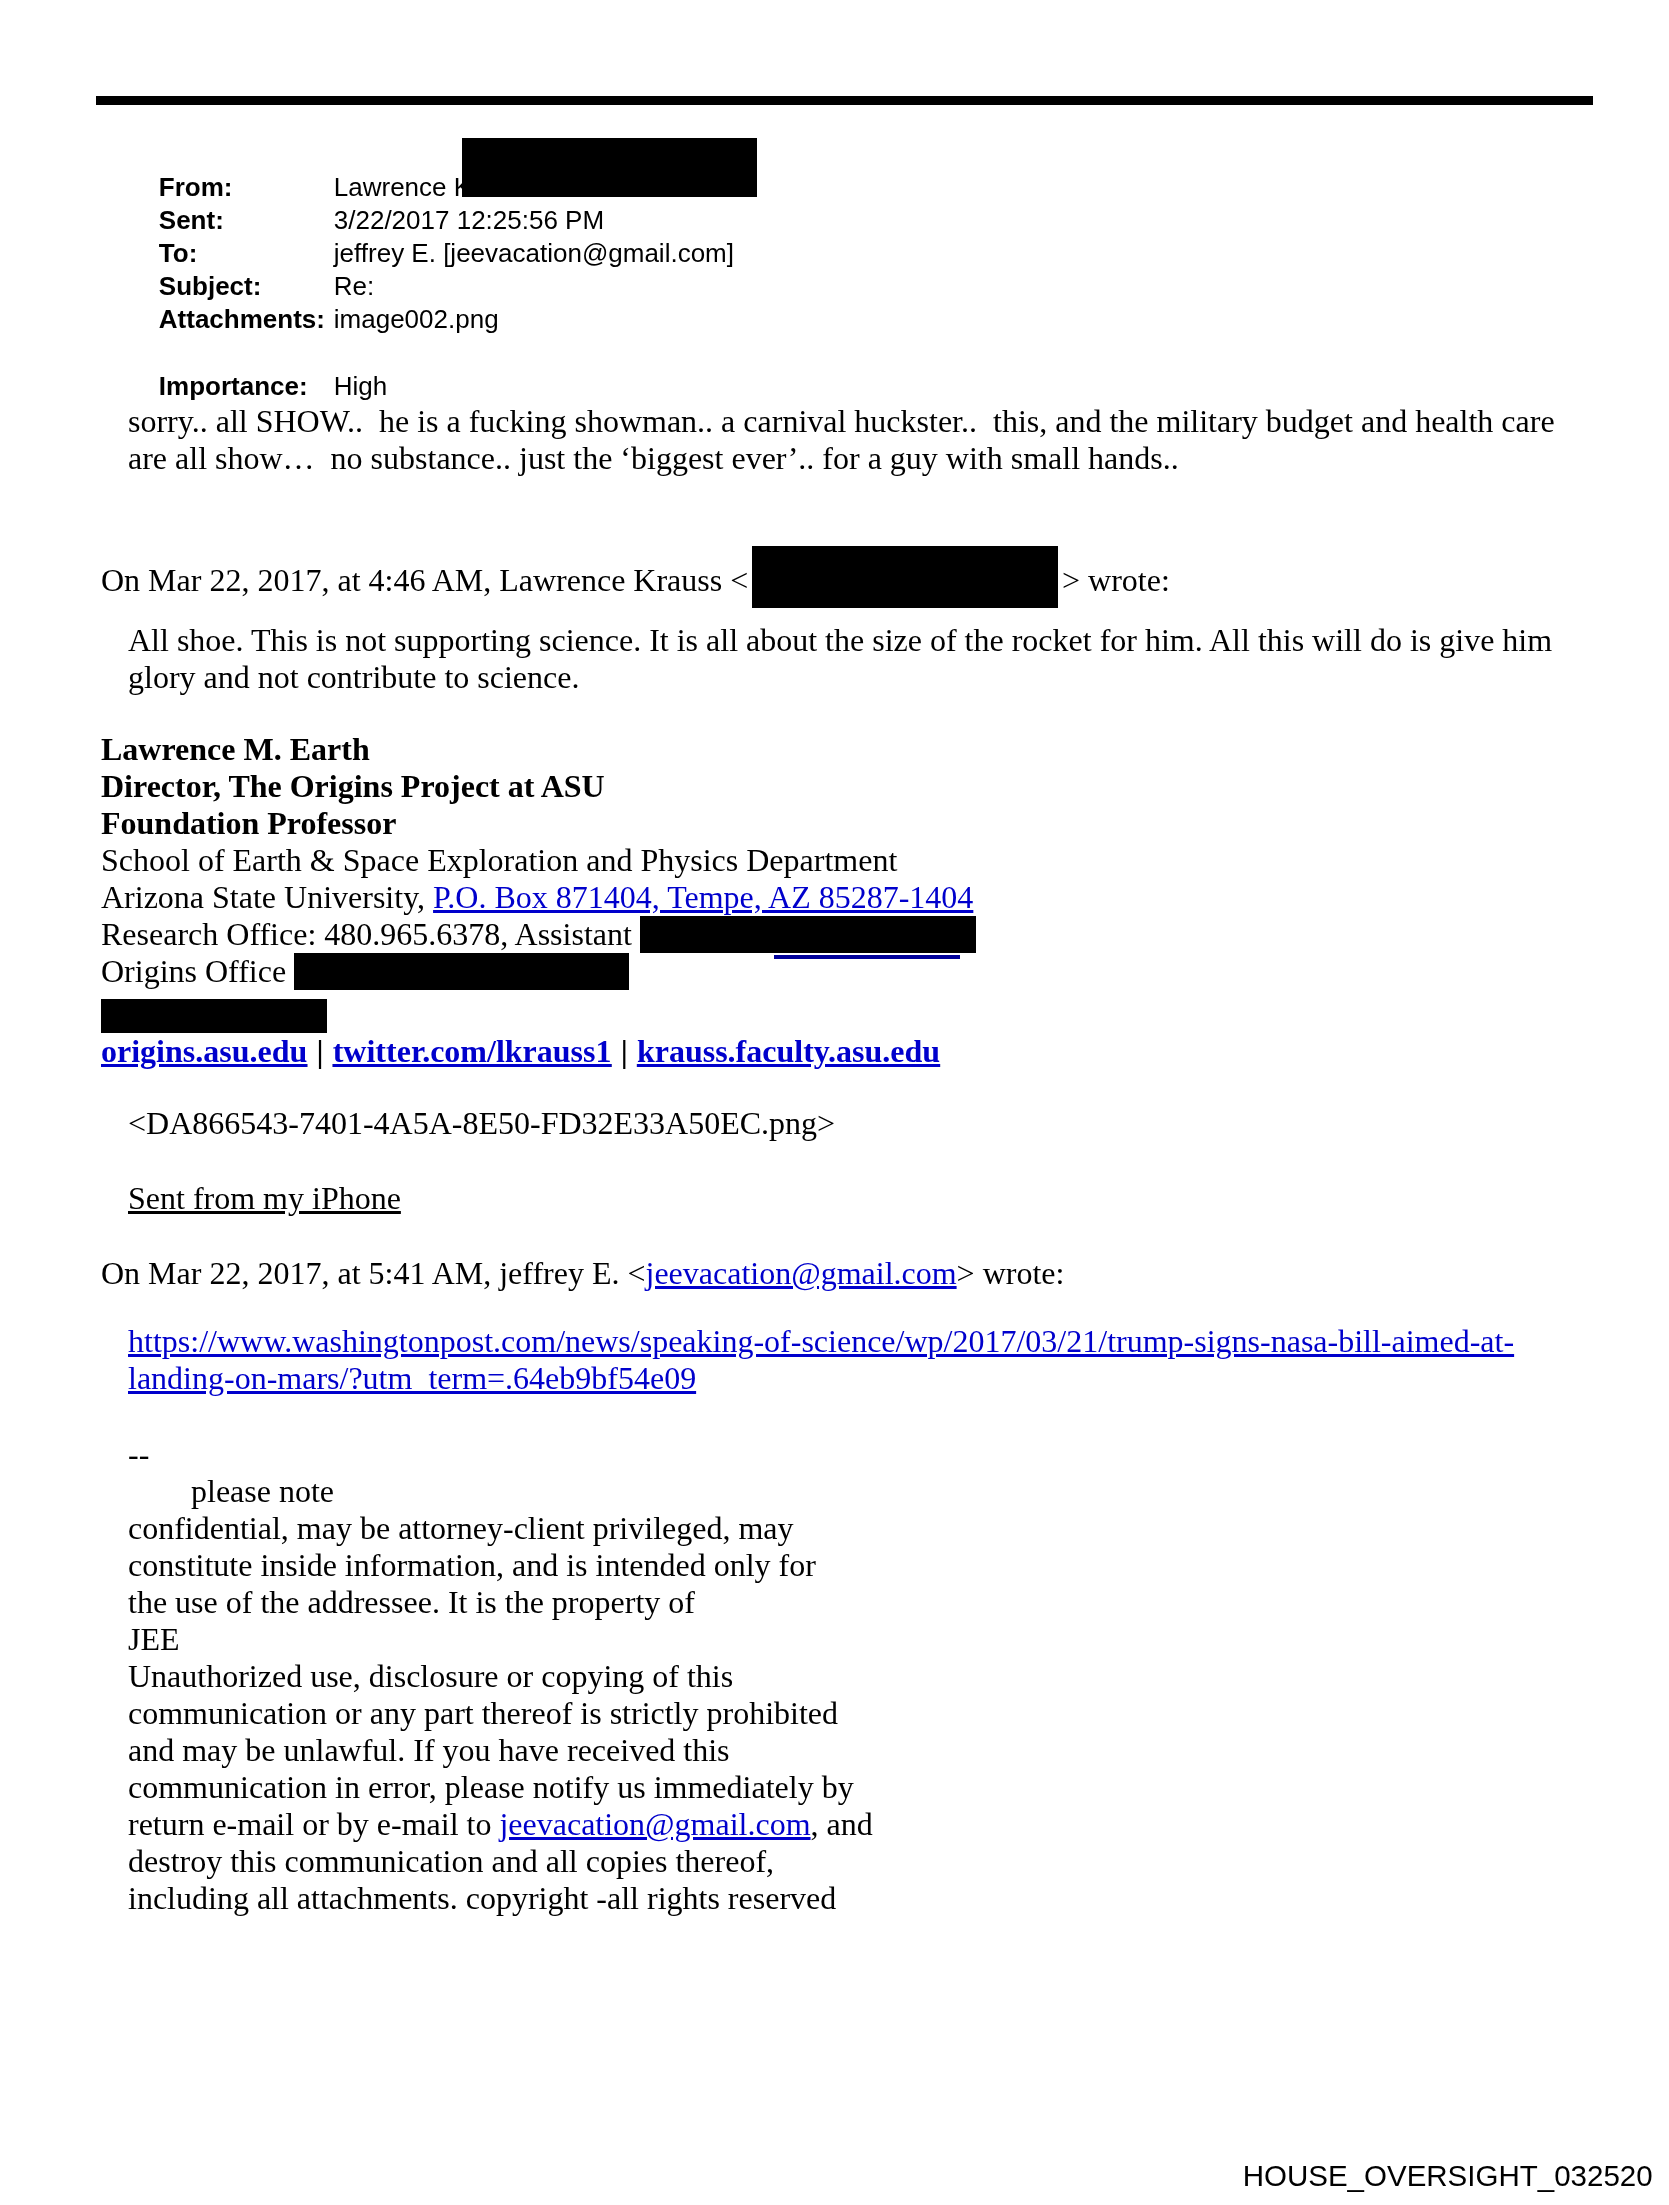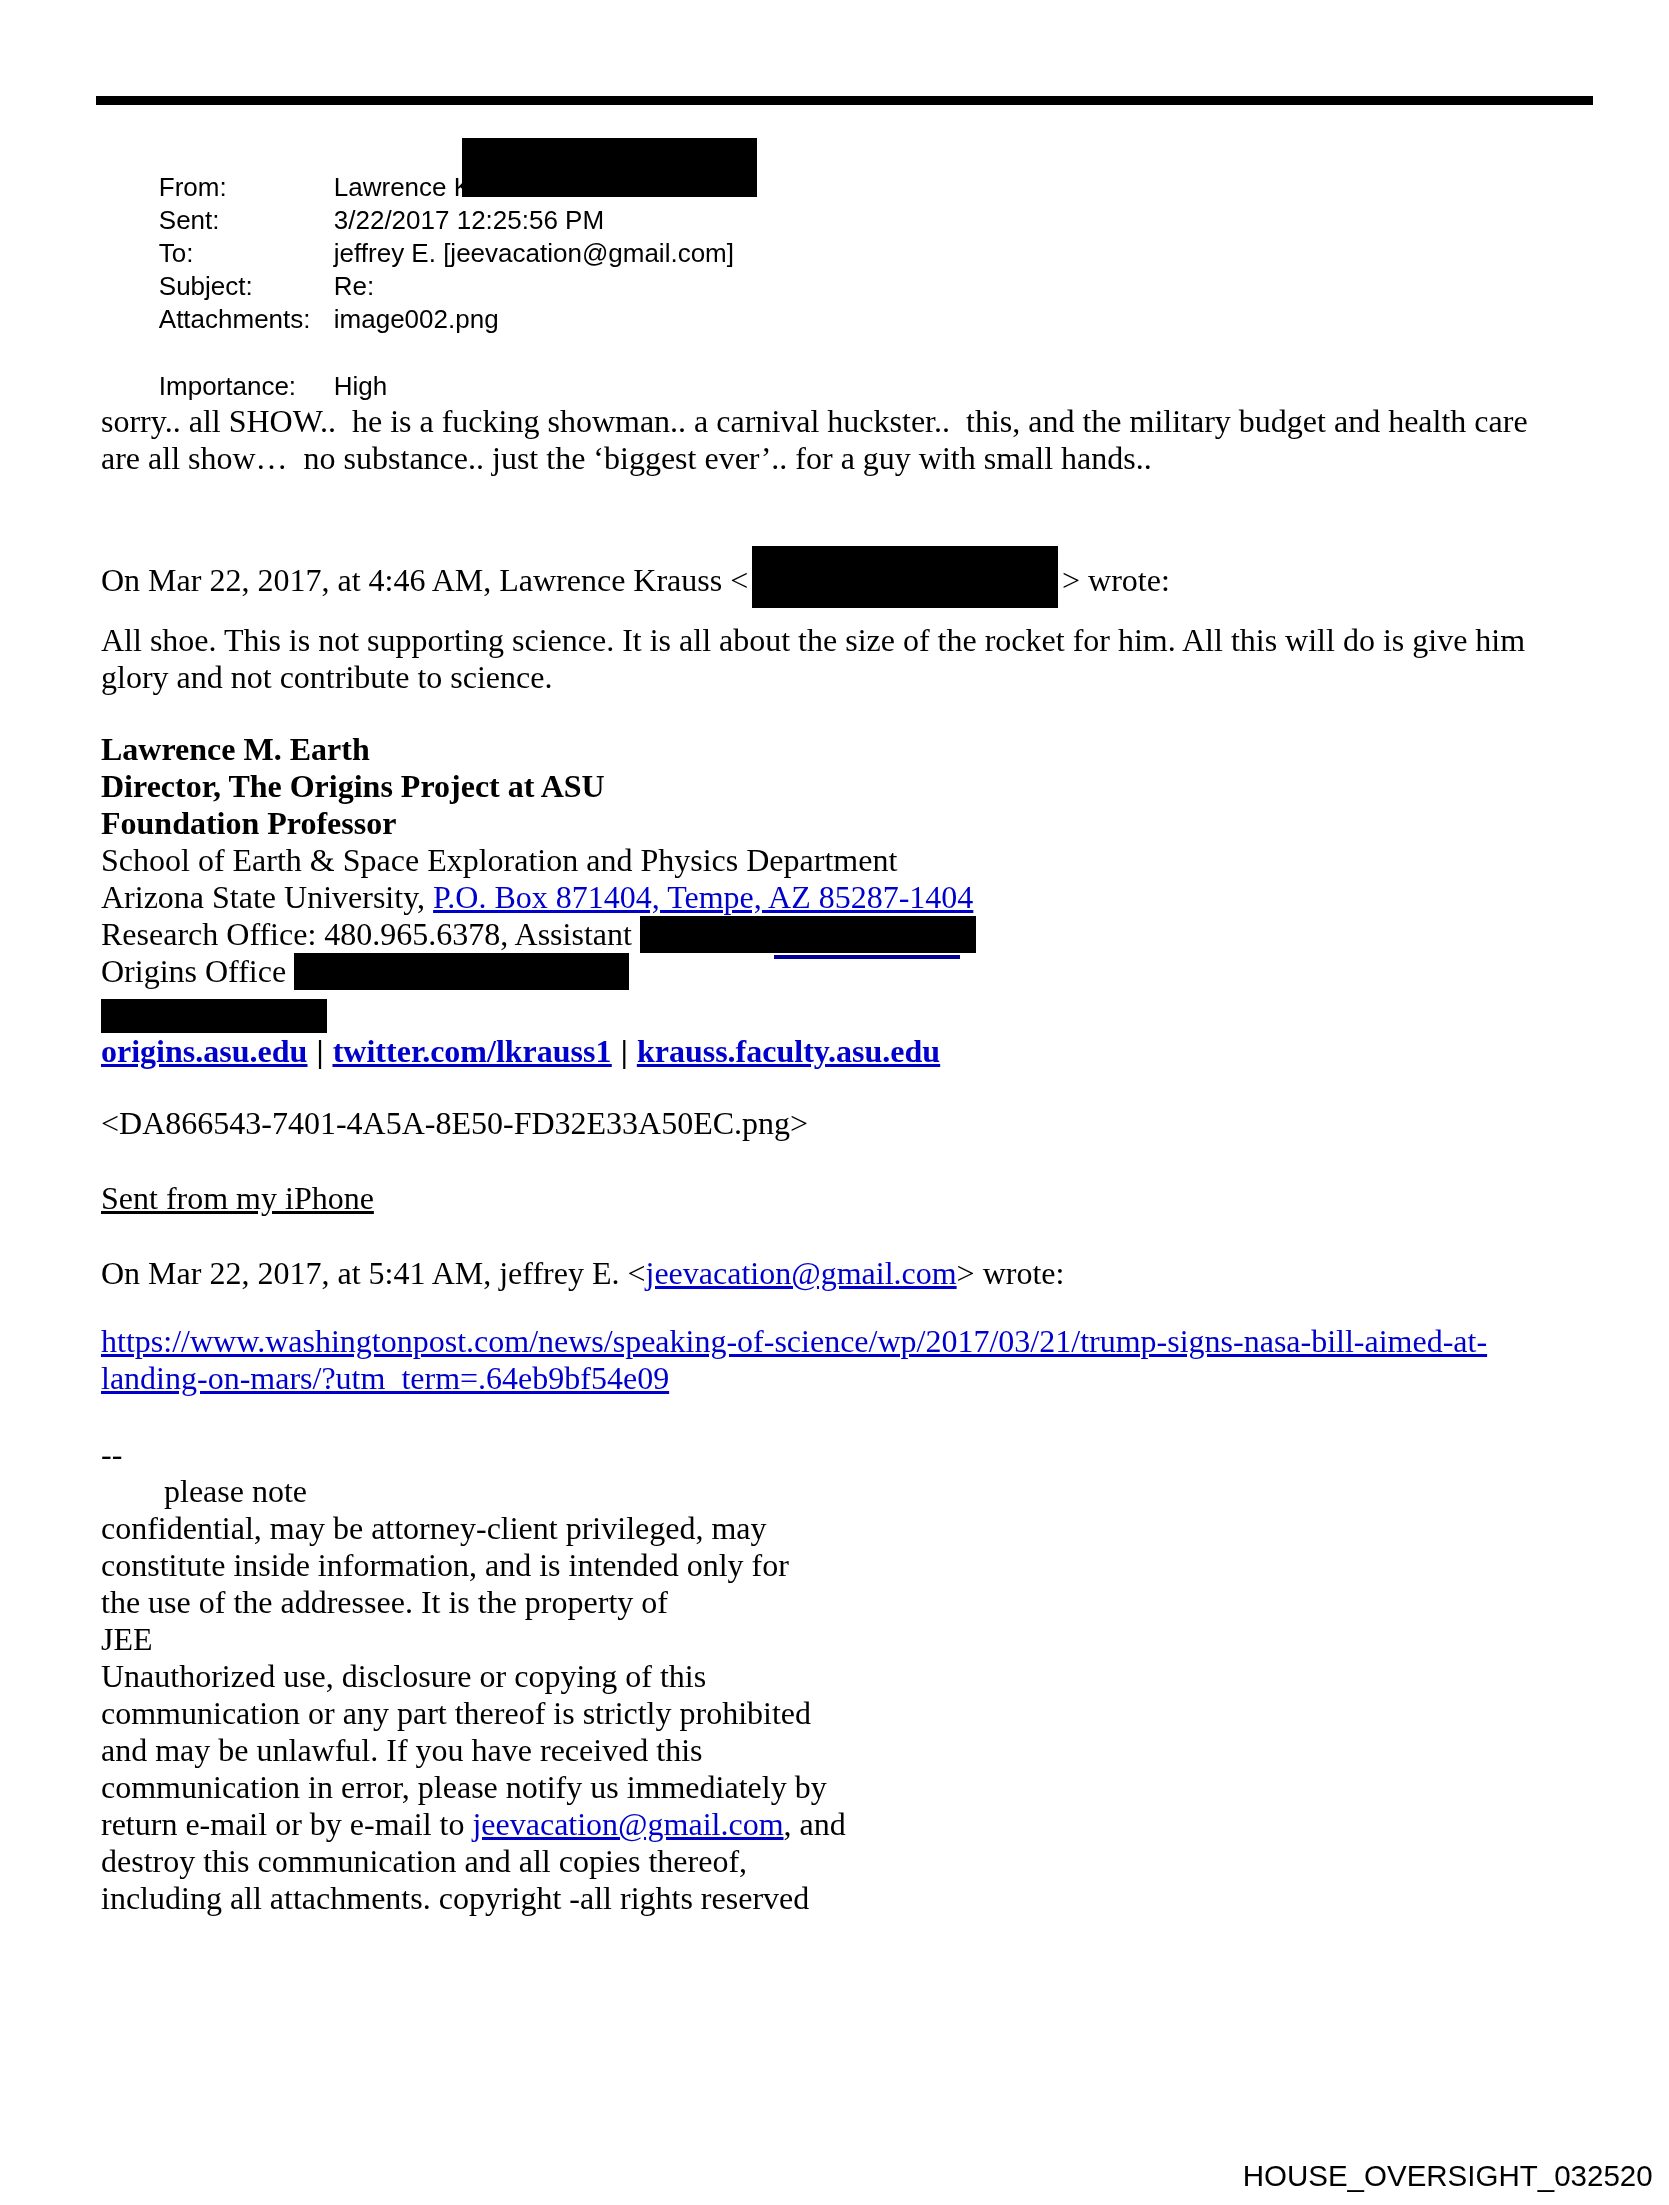--- a/index.html
+++ b/index.html
@@ -14,28 +14,28 @@
   .top-rule{
     position:absolute;left:96px;top:96px;
     width:1497px;height:8.5px;background:#000;
   }
   .content{
     position:absolute;left:101px;top:105px;width:1519px;
   }
   
   .meta{margin-top:33px;font-family:"Liberation Sans", sans-serif;font-size:26px;line-height:33px;}
   .meta-row{position:relative;height:33px;white-space:pre;}
-  .meta-label{display:inline-block;width:175px;font-weight:normal;}
+  .meta-label{display:inline-block;width:175px;font-weight:bold;}
   .meta-value{display:inline-block;}
   .importance-row{margin-top:34px;}
   .redaction{background:#000;}
   .from-redaction{position:absolute;left:361px;top:0px;width:295px;height:59px;}
   
   .body-text{font-size:32px;line-height:37px;}
-  .line{white-space:pre;}
+  .line{white-space:pre;margin-left:27px;}
   .b{font-weight:bold;}
   .lnk{color:#0000cc;text-decoration:underline;cursor:pointer;}
   .blnk{color:#0000cc;text-decoration:underline;font-weight:bold;cursor:pointer;}
   .reply{margin-top:33px;}
   .quote-intro{margin-top:69px;height:37px;white-space:pre;}
   .inline-redaction{display:inline-block;width:306px;height:62px;vertical-align:-17px;margin:0 3.9px;}
   .quote-body{margin-top:39px;}
   .signature{margin-top:35px;}
   .sig-line{white-space:pre;height:37px;}
   .assistant-redaction{display:inline-block;position:relative;width:336px;height:37px;vertical-align:-7.9px;}

